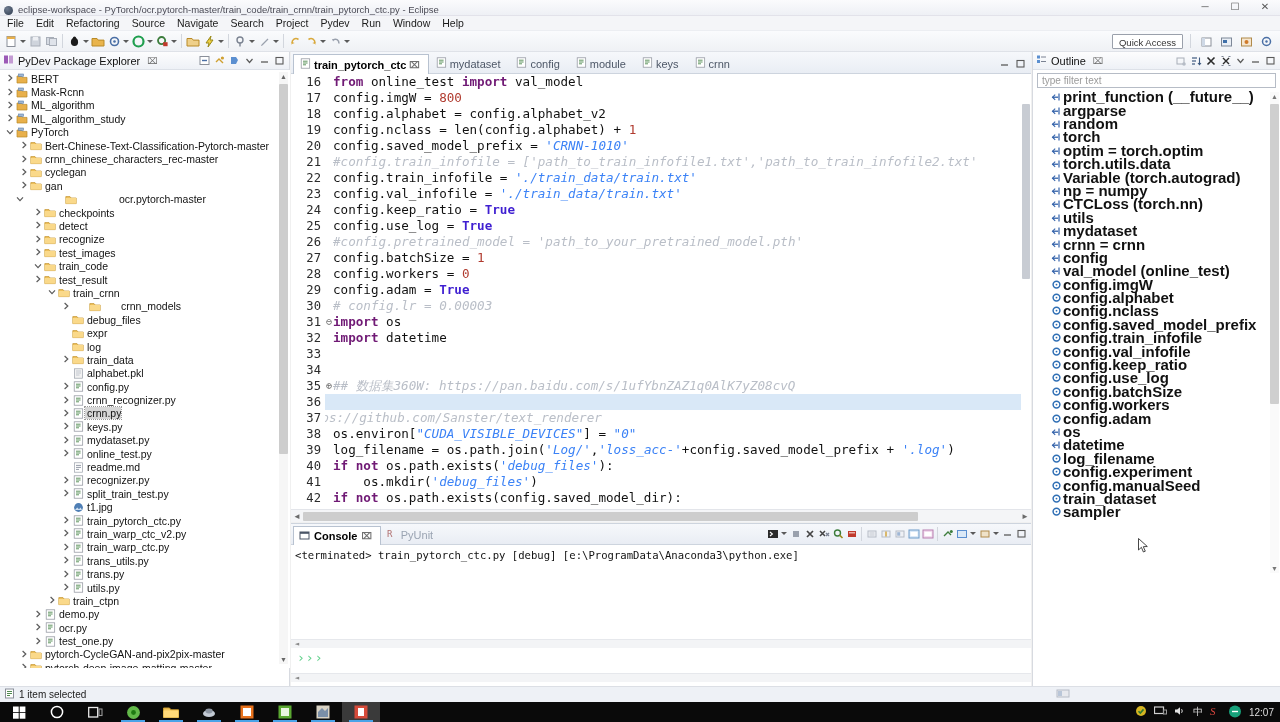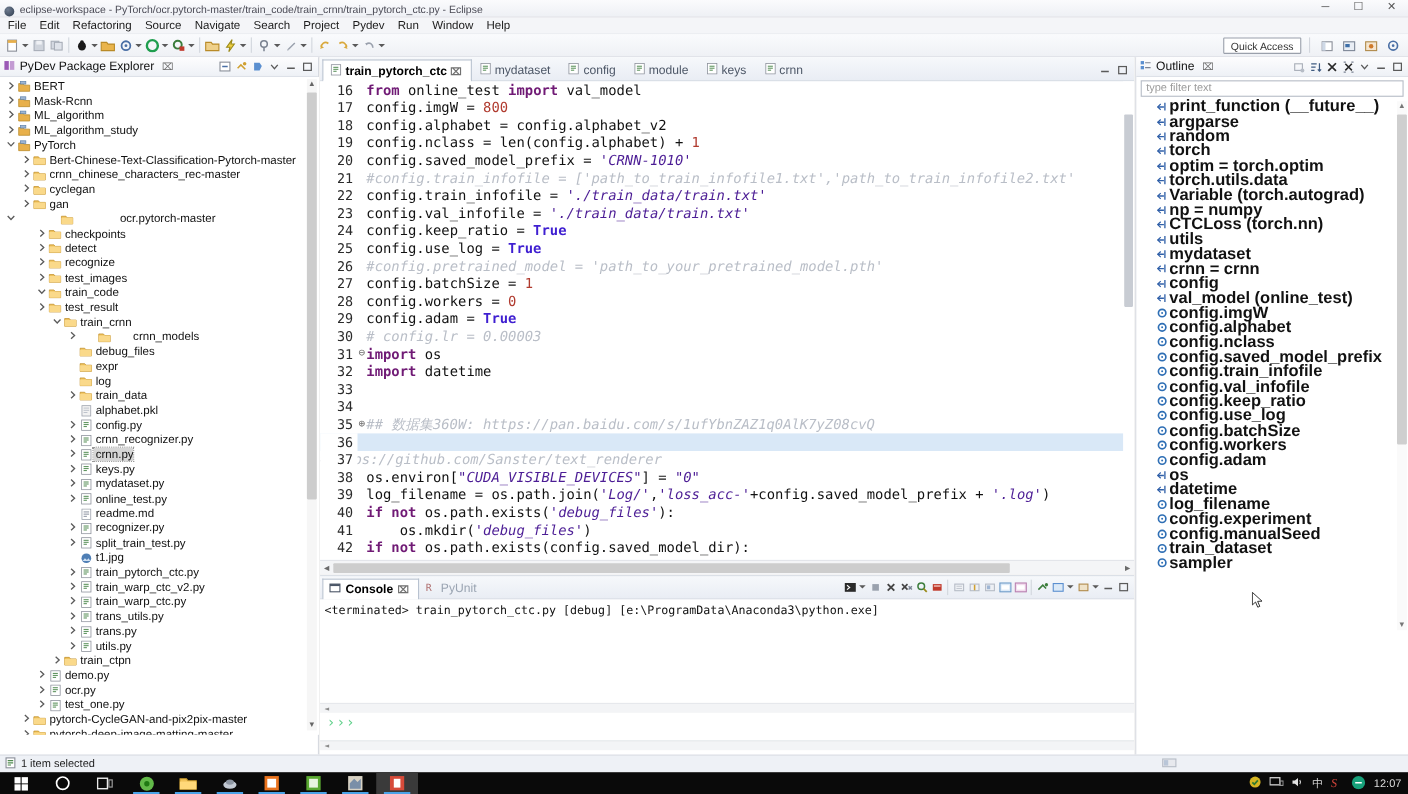--- a/index.html
+++ b/index.html
@@ -127,21 +127,21 @@
   .cline{ height:16px; line-height:16px; white-space:pre; display:flex; }
   .cline.hl{ background:#d9e8f7;flex-direction:column; }
   .ln{
     width:34px; flex:none; text-align:right; padding-right:4px;
     color:#2b2b2b; font-size:12.2px; background:#fff;
   }
   .fold{ width:8px; flex:none; text-align:center; color:#6d6d6d; font-size:10px; }
   .src{ white-space:pre; }
   .kw{ color:#701a75; font-weight:bold; }
   .kw2{ color:#3f1fd1; font-weight:bold; }
-  .str{ color:#4c1d95; font-style:italic; }
+  .str{ color:#3b82f6; font-style:italic; }
   .num{ color:#b03a2e; }
   .cmt{ color:#b9bec7; font-style:italic; }
   .pl{ color:#111; }
 
   .hscroll{
     position:absolute; left:0; bottom:0; width:740px; height:13px;
     background:#f4f5f7; border-top:1px solid #e3e5ea; display:flex; align-items:center;
   }
   .hscroll .ar{ width:12px; text-align:center; font-size:8px; color:#6b6b6b; }
   .hscroll .trough{ flex:1; height:9px; position:relative; background:#f4f5f7;}
@@ -525,21 +525,21 @@
                 <path d="M2.6 1l3.2 3-3.2 3" fill="none" stroke="#5b5b5b" stroke-width="1.2"></path>
               </svg></span>
             <span class="ic">
               <svg width="12" height="11">
                 <path d="M0.8 2.6h4.2L6.2 4h5V9.6H0.8z" fill="#f0c35c" stroke="#c2912c" stroke-width=".7"></path>
                 <path d="M0.8 4h10.4v5.6H0.8z" fill="#fad98a"></path>
               </svg>
             </span>
             <span class="lbl">gan</span>
           </div>
-          <div class="row" style="padding-left: 4px; gap: 39px;">
+          <div class="row" style="padding-left: 14px; gap: 39px;">
             <span class="arrow"><svg width="8" height="8">
                 <path d="M1 2.4l3 3.2 3-3.2" fill="none" stroke="#5b5b5b" stroke-width="1.2"></path>
               </svg></span>
             <span class="ic">
               <svg width="12" height="11">
                 <path d="M0.8 2.6h4.2L6.2 4h5V9.6H0.8z" fill="#f0c35c" stroke="#c2912c" stroke-width=".7"></path>
                 <path d="M0.8 4h10.4v5.6H0.8z" fill="#fad98a"></path>
               </svg>
             </span>
             <span class="lbl">ocr.pytorch-master</span>

